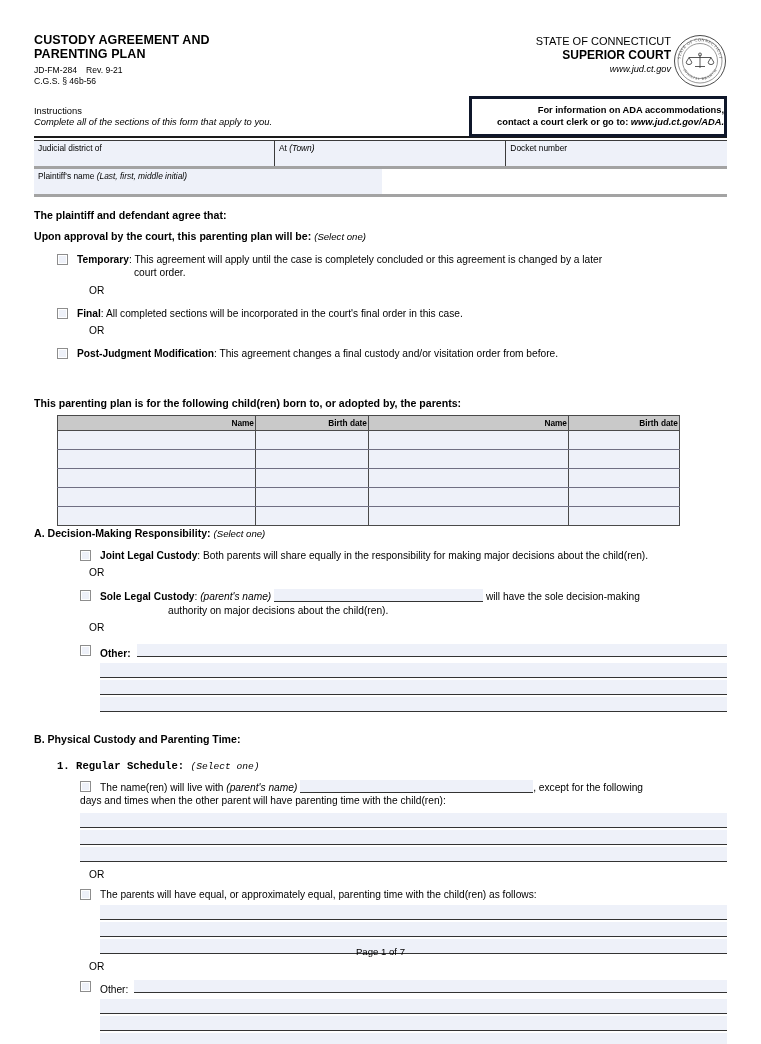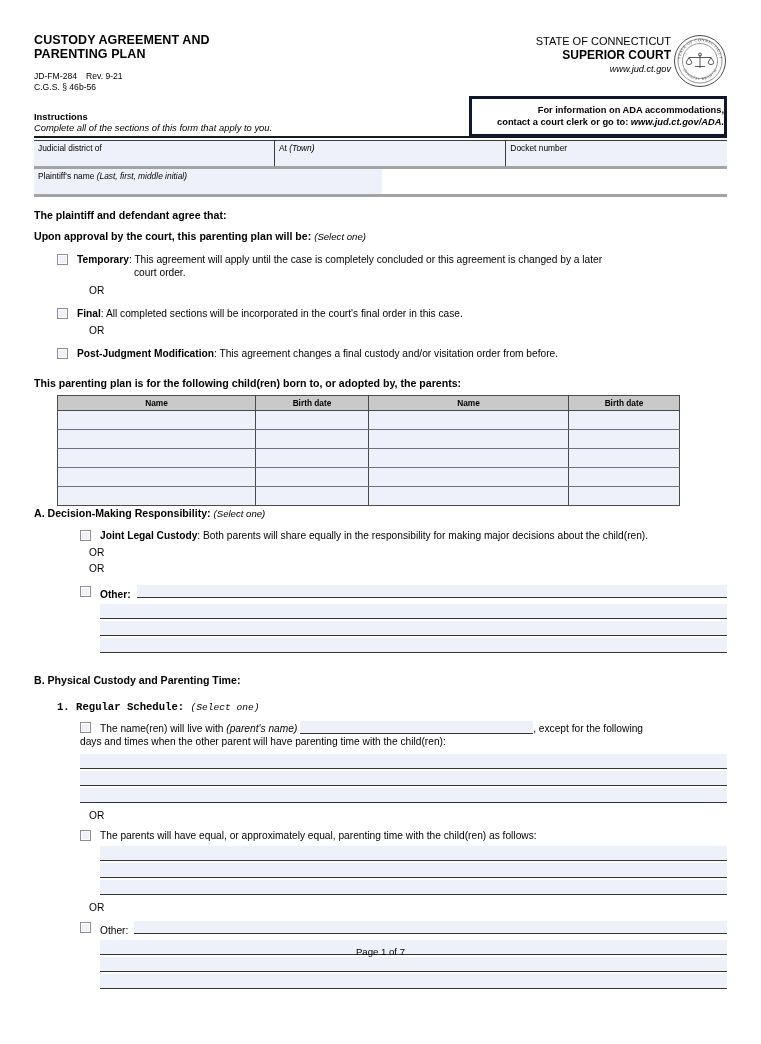--- a/index.html
+++ b/index.html
@@ -38,29 +38,29 @@
     left: 0; top: 0;
     width: 330px;
   }
   .form-title {
     font-size: 12.5px;
     font-weight: bold;
     line-height: 13.5px;
     letter-spacing: 0.1px;
   }
   .form-codes {
-    margin-top: 10px;
+    margin-top: 4px;
     font-size: 8.6px;
     line-height: 10.5px;
   }
   .code-gap { display:inline-block; width:9px; }
   .instr-head {
     margin-top: 19px;
     font-size: 9.4px;
-    font-weight: bold;
+    font-weight: normal;
   }
   .instr-text {
     font-size: 9.4px;
     font-style: italic;
     line-height: 12px;
   }
   .hdr-right {
     position: absolute;
     right: 0; top: 0;
     width: 275px;
@@ -177,40 +177,40 @@
   .opt-text b { font-weight: bold; }
   .hang { padding-left: 57px; }
   .or-word {
     font-size: 10.2px;
     margin-top: 5px;
     margin-left: 32px;
   }
 
   
   .tbl-intro {
-    margin-top: 16px;
+    margin-top: 36px;
     font-size: 10.6px;
     font-weight: bold;
   }
   .kid-table {
     margin-top: 6px;
     margin-left: 23px;
     width: 610px;
     border-collapse: collapse;
     border: 1px solid #4a4a4a;
     table-layout: fixed;
   }
   .kid-table th {
     background: #c9c9c9;
     border-right: 1px solid #4a4a4a;
     border-bottom: 1px solid #4a4a4a;
     font-size: 8.3px;
     font-weight: bold;
     height: 12px;
-    text-align: center;
+    text-align: right;
   }
   .kid-table td {
     background: #eef1f9;
     border-right: 1px solid #4a4a4a;
     border-bottom: 1px solid #6f6f83;
     height: 16px;
   }
   .kid-table th:last-child,
   .kid-table td:last-child { border-right: none; }
   .kid-table tr:last-child td { border-bottom: none; }
@@ -424,20 +424,28 @@
 
     <div class="indent2">
       <div class="opt-row" style="margin-top:10px">
         <div class="cbox"></div>
         <div class="opt-text">
           <b>Joint Legal Custody</b><span>: Both parents will share equally in the responsibility for making major decisions about the child(ren).</span>
         </div>
       </div>
       <div class="or-word" style="margin-left:9px">OR</div>
 
+      <div class="opt-row">
+        <div class="cbox"></div>
+        <div class="opt-text">
+          <b>Sole Legal Custody</b><span>: </span><i>(parent's name)</i>
+          <span class="inline-line" style="width:209px"></span><span> will have the sole decision-making</span>
+          <div class="hang" style="padding-left:68px">authority on major decisions about the child(ren).</div>
+        </div>
+      </div>
       <div class="or-word" style="margin-left:9px">OR</div>
 
       <div class="opt-row">
         <div class="cbox"></div>
         <div class="opt-text" style="flex:1">
           <span style="display:flex;align-items:baseline">
             <b>Other:</b>
             <span class="inline-line" style="flex:1;margin-left:6px"></span>
           </span>
           <div class="lines-block">

